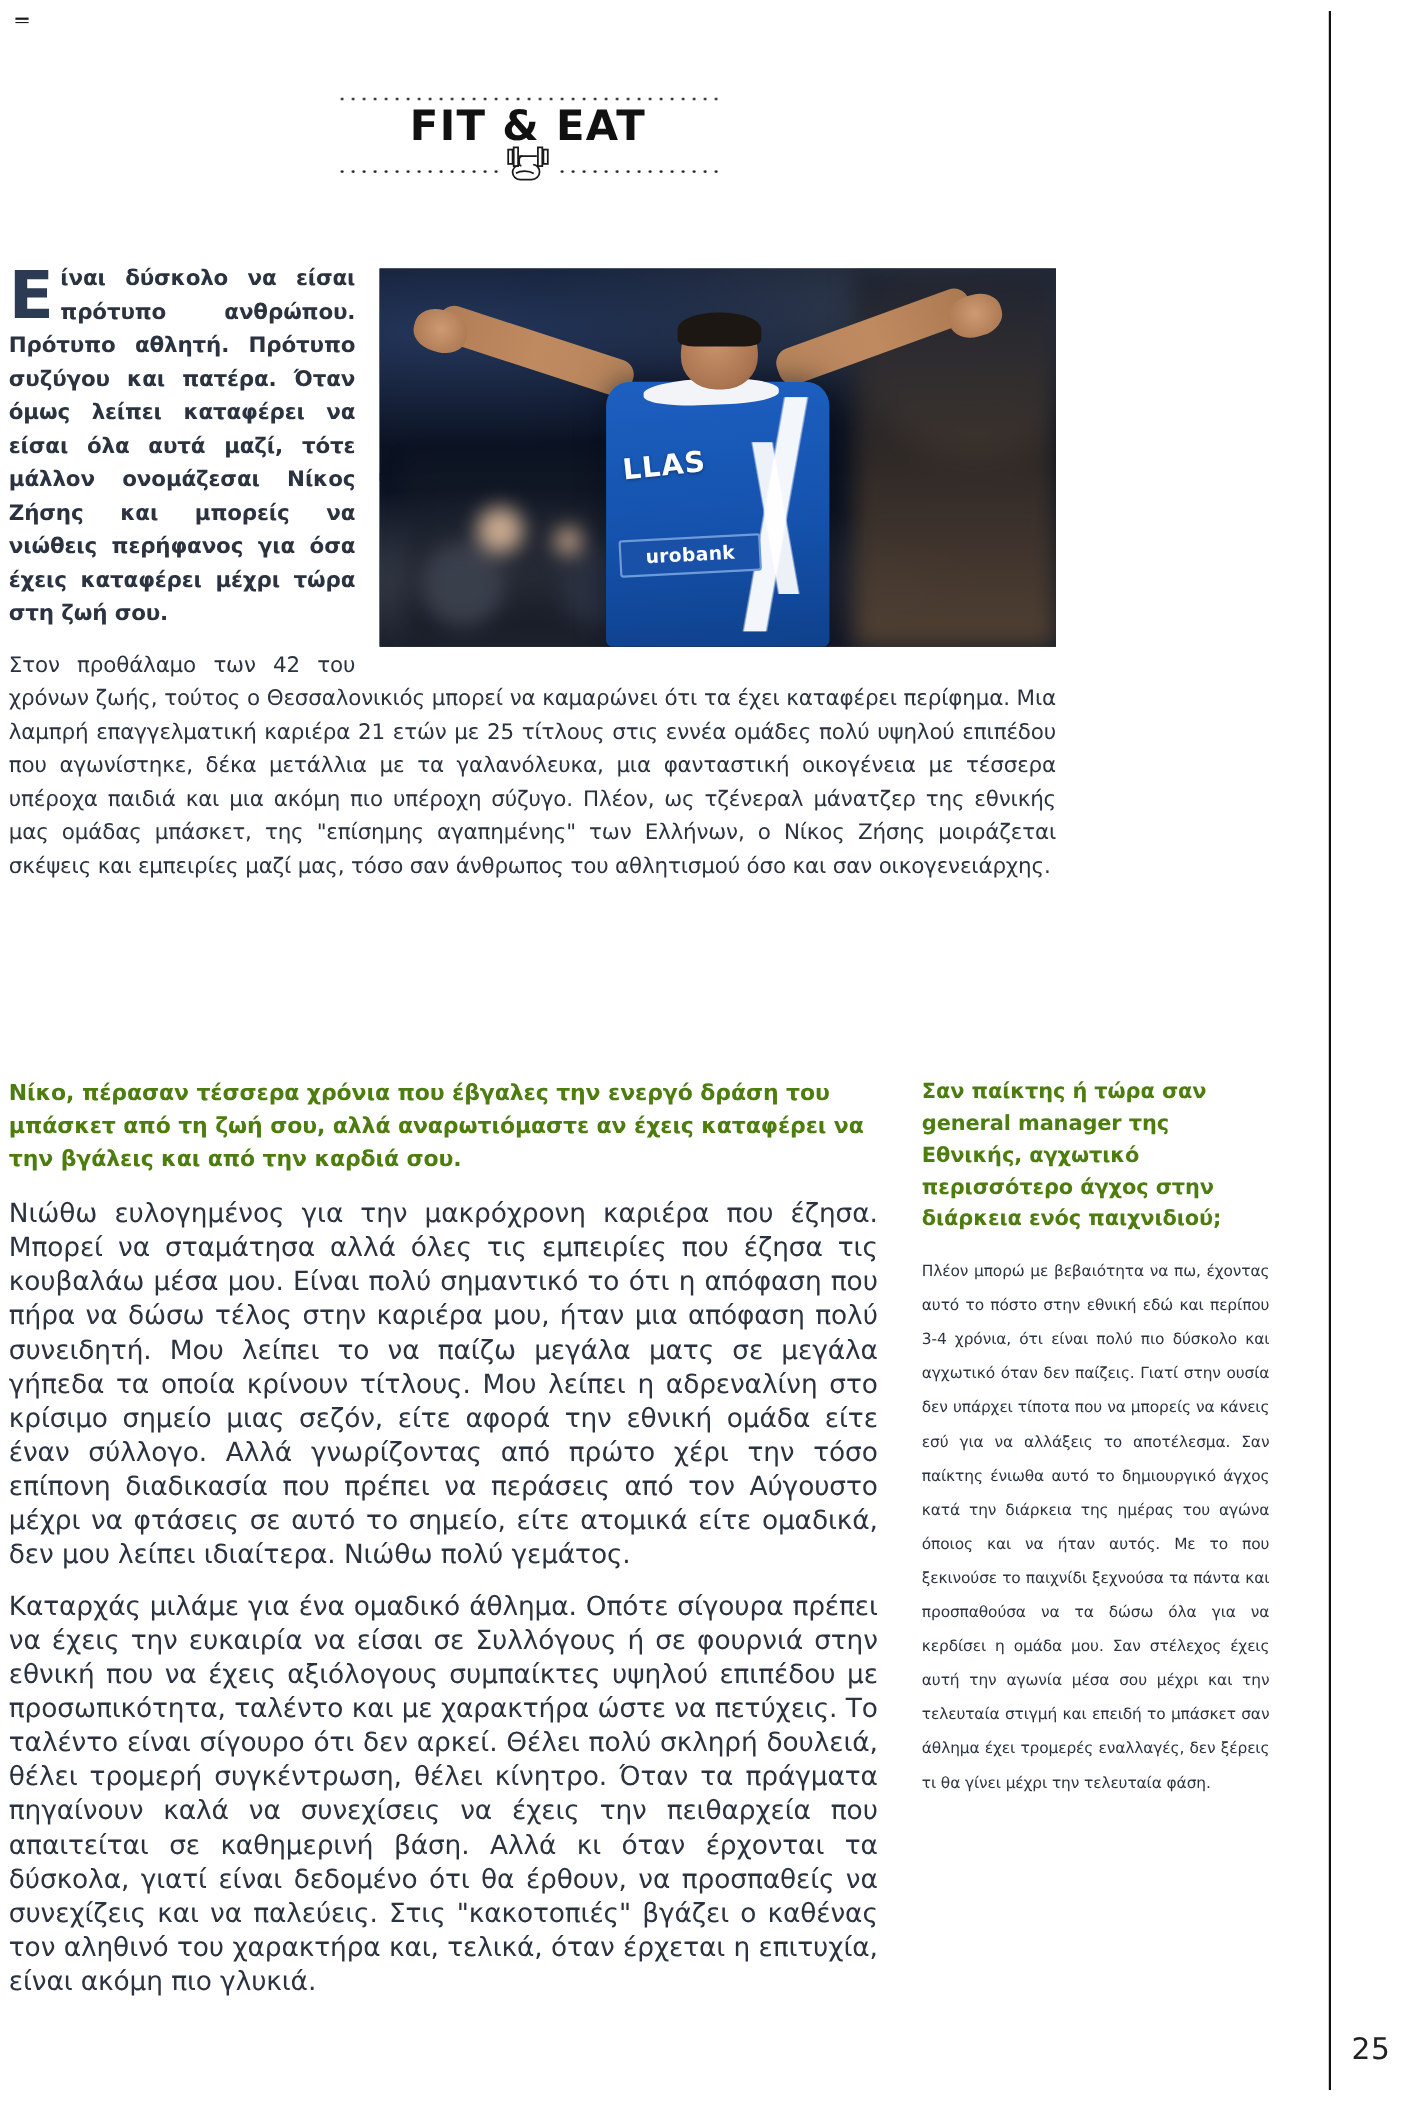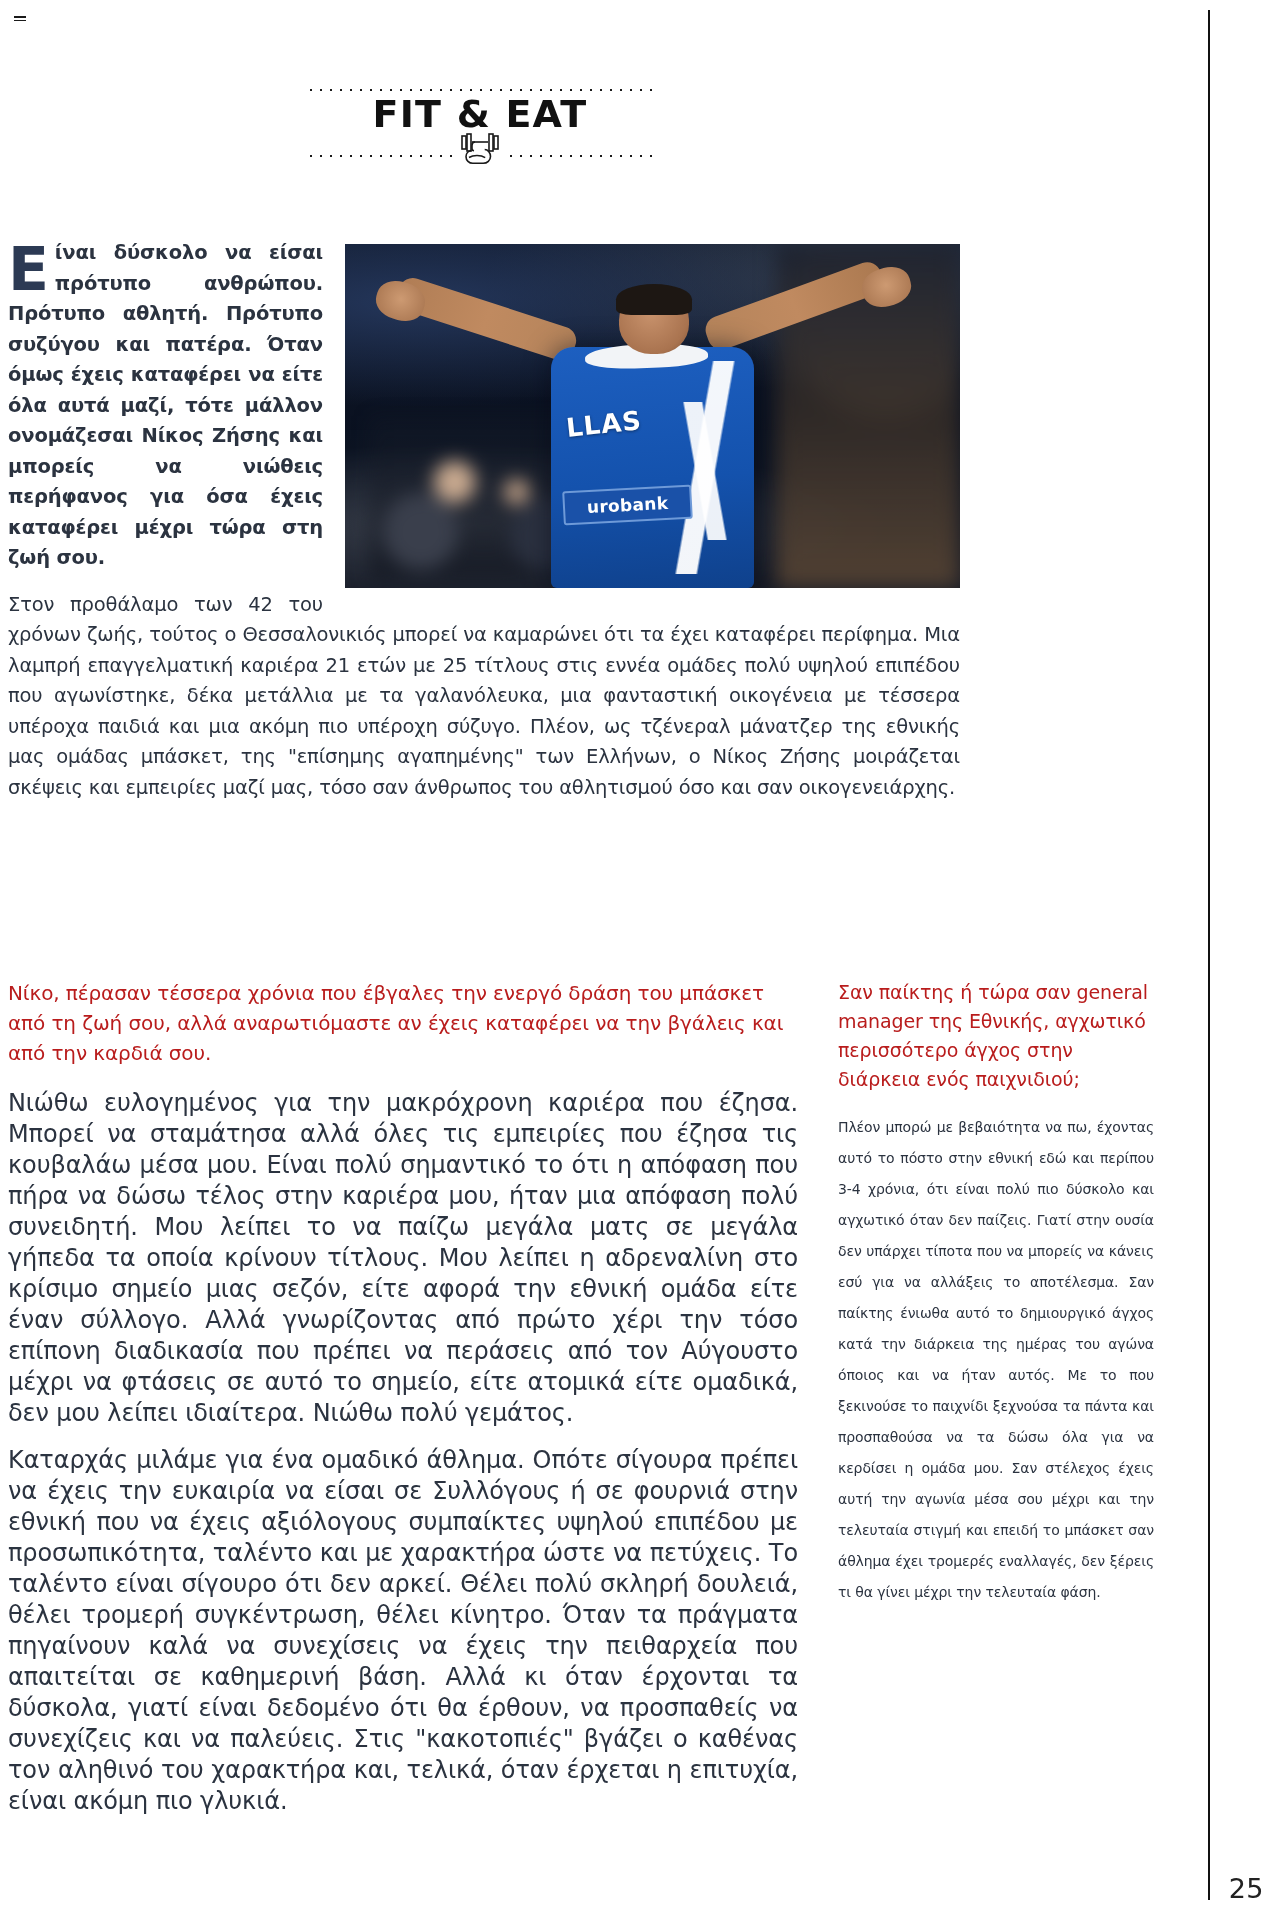--- a/index.html
+++ b/index.html
@@ -276,36 +276,36 @@
     line-height: 31px;
     color: #2b3340;
     text-align: justify;
     letter-spacing: -0.1px;
   }
   .col-right .qa-body { font-size: 14px; line-height: 31px; }
   .qa-body p { margin-bottom: 16px; }
 
   .question {
     font-family: "DejaVu Sans", "Liberation Sans", sans-serif;
-    font-weight: 400;
+    font-weight: 700;
     font-size: 20px;
     line-height: 30px;
-    color: #b91c1c;
+    color: #4d7c0f;
     margin-bottom: 20px;
     letter-spacing: -0.1px;
   }
   .col-right .question { font-size: 19px; line-height: 29px; margin-bottom: 18px; }
 
   .question-2 { margin-top: 22px; }
 
   
   .page-number {
     position: absolute;
     right: 16px;
-    bottom: 12px;
+    bottom: 37px;
     font-family: "DejaVu Sans", "Liberation Sans", sans-serif;
     font-size: 27px;
     color: #222222;
     letter-spacing: 0.5px;
   }
 </style>
 </head>
 <body>
 
 <div class="page">
@@ -362,21 +362,21 @@
       <div class="ph-layer ph-jersey-stripe2"></div>
       <div class="ph-layer ph-jersey-neck"></div>
       <div class="ph-layer ph-head"></div>
       <div class="ph-layer ph-hair"></div>
       <div class="ph-layer ph-hellas">LLAS</div>
       <div class="ph-layer ph-sponsor">urobank</div>
     </div>
 
     <div class="intro-text">
       <p>
-        <span class="dropcap">E</span><span class="intro-lead">ίναι δύσκολο να είσαι πρότυπο ανθρώπου. Πρότυπο αθλητή. Πρότυπο συζύγου και πατέρα. Όταν όμως έχεις καταφέρει να είτε όλα αυτά μαζί, τότε μάλλον ονομάζεσαι Νίκος Ζήσης και μπορείς να νιώθεις περήφανος για όσα έχεις καταφέρει μέχρι τώρα στη ζωή σου.</span>
+        <span class="dropcap">E</span><span class="intro-lead">ίναι δύσκολο να είσαι πρότυπο ανθρώπου. Πρότυπο αθλητή. Πρότυπο συζύγου και πατέρα. Όταν όμως λείπει καταφέρει να είσαι όλα αυτά μαζί, τότε μάλλον ονομάζεσαι Νίκος Ζήσης και μπορείς να νιώθεις περήφανος για όσα έχεις καταφέρει μέχρι τώρα στη ζωή σου.</span>
       </p>
       <p>Στον προθάλαμο των 42 του χρόνων ζωής, τούτος ο Θεσσαλονικιός μπορεί να καμαρώνει ότι τα έχει καταφέρει περίφημα. Μια λαμπρή επαγγελματική καριέρα 21 ετών με 25 τίτλους στις εννέα ομάδες πολύ υψηλού επιπέδου που αγωνίστηκε, δέκα μετάλλια με τα γαλανόλευκα, μια φανταστική οικογένεια με τέσσερα υπέροχα παιδιά και μια ακόμη πιο υπέροχη σύζυγο. Πλέον, ως τζένεραλ μάνατζερ της εθνικής μας ομάδας μπάσκετ, της "επίσημης αγαπημένης" των Ελλήνων, ο Νίκος Ζήσης μοιράζεται σκέψεις και εμπειρίες μαζί μας, τόσο σαν άνθρωπος του αθλητισμού όσο και σαν οικογενειάρχης.</p>
     </div>
   </div>
 
   <div class="columns">
 
     <div class="col-left">
       <div class="question">Νίκο, πέρασαν τέσσερα χρόνια που έβγαλες την ενεργό δράση του μπάσκετ από τη ζωή σου, αλλά αναρωτιόμαστε αν έχεις καταφέρει να την βγάλεις και από την καρδιά σου.</div>
       <div class="qa-body">

